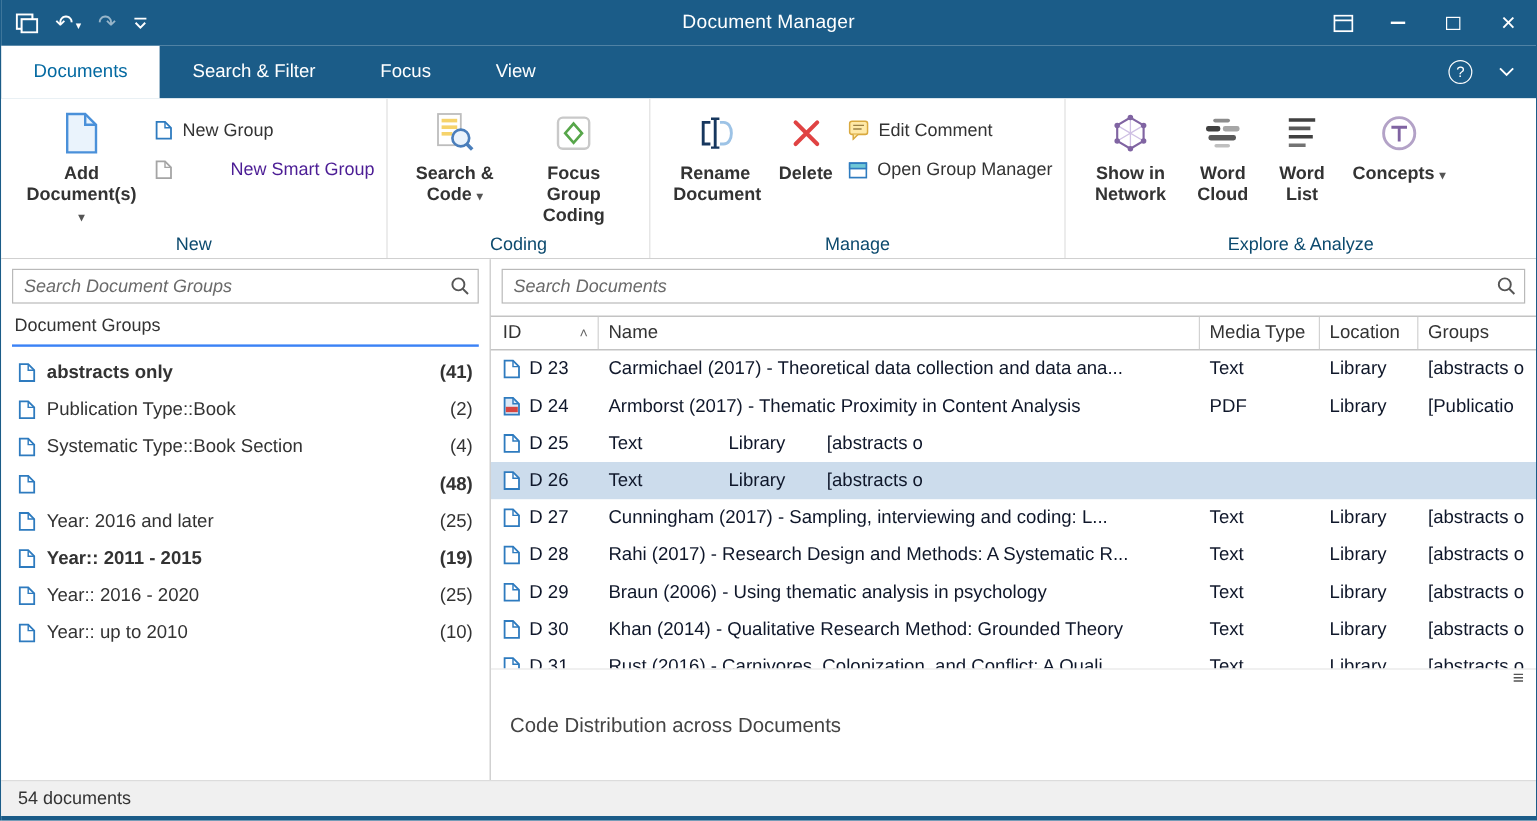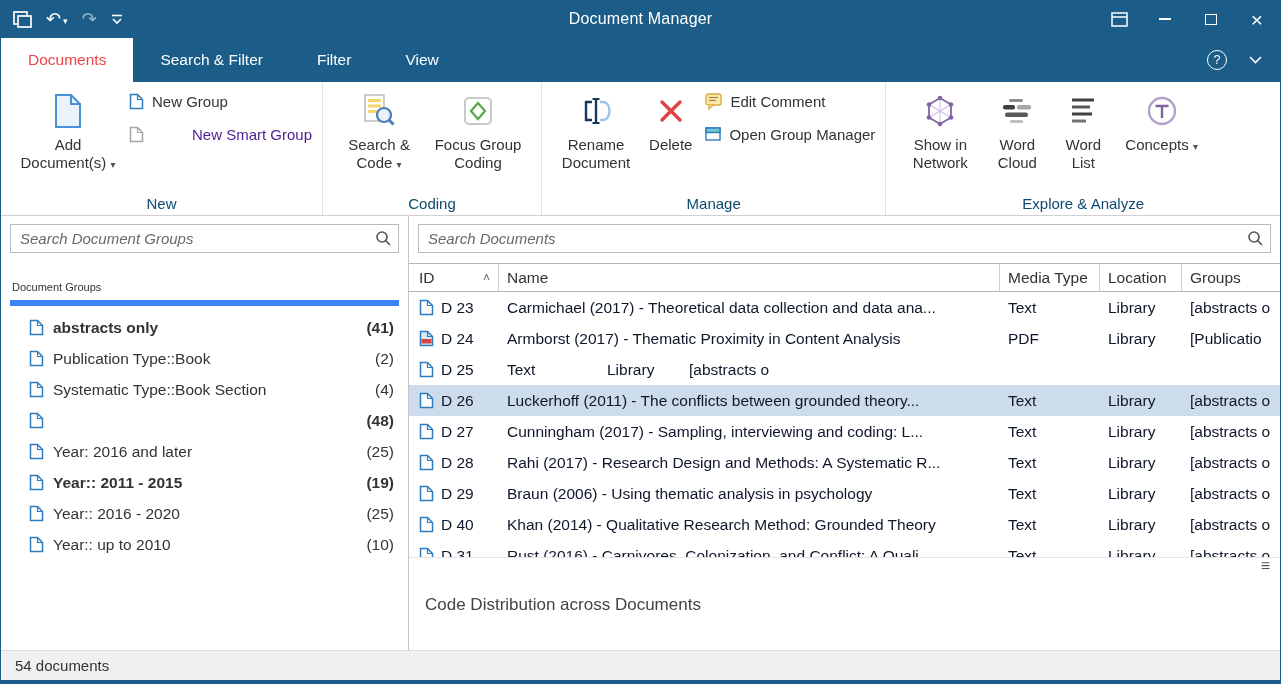--- a/index.html
+++ b/index.html
@@ -17,54 +17,54 @@
   .undo-wrap { display:flex; align-items:flex-end; gap:2px; font-size:18px; line-height:1; }
   .mini-caret { font-size:9px; padding-bottom:2px; }
   .dim { opacity:.55; }
   .min-glyph { width:12px; height:2px; background:#fff; display:inline-block; }
   .max-glyph { width:12px; height:11px; border:1.6px solid #fff; display:inline-block; }
   .close-glyph { font-size:21px; line-height:1; }
 
   
   .tabbar { height:44px; background:#1b5c88; display:flex; align-items:stretch; color:#fff; flex:0 0 auto; }
   .tab { display:flex; align-items:center; padding:0 27px; font-size:15.5px; cursor:default; }
-  .tab.active { background:#fff; color:#ef4444; }
+  .tab.active { background:#fff; color:#0369a1; }
   .tab-right { margin-left:auto; display:flex; align-items:center; gap:22px; padding-right:18px; }
   .help-circle { width:20px; height:20px; border:1.5px solid #fff; border-radius:50%;
                  display:flex; align-items:center; justify-content:center; font-size:12.5px; }
 
   
   .ribbon { height:134px; background:#fff; border-bottom:1px solid #d0d0d0; display:flex; flex:0 0 auto; }
   .rgroup { position:relative; display:flex; align-items:flex-start; padding:6px 10px 24px; border-right:1px solid #e0e0e0; }
   .rgroup:last-child { border-right:none; flex:1; }
   .rgroup-label { position:absolute; bottom:3px; left:0; right:0; text-align:center; font-size:15px; color:#0c4a6e; }
   .rb-big { display:flex; flex-direction:column; align-items:center; gap:6px; padding:4px 9px;
             font-size:15px; color:#333; text-align:center; line-height:1.18; cursor:default; }
   .rb-big .ic { height:38px; display:flex; align-items:center; justify-content:center; }
-  .lbl { display:inline-block; }
+  .lbl { display:inline-block;font-weight:bold; }
   .w92 { max-width:96px; } .w74 { max-width:74px; } .w86 { max-width:88px; } .w64 { max-width:70px; } .w46 { max-width:48px; }
   .caret { font-size:10px; color:#555; }
   .rb-col { display:flex; flex-direction:column; gap:9px; padding-top:5px; padding-left:4px; }
-  .rb-small { display:flex; align-items:flex-start; gap:8px; font-size:15px; color:#333; height:24px; cursor:default; white-space:nowrap; }
+  .rb-small { display:flex; align-items:flex-end; gap:8px; font-size:15px; color:#333; height:24px; cursor:default; white-space:nowrap; }
   .rb-small.disabled { color:#4c1d95;gap:48px; }
 
   
   .content { flex:1; display:flex; min-height:0; background:#fff; }
   .left-pane { width:408px; flex:0 0 408px; border-right:1px solid #c6c6c6; display:flex; flex-direction:column; }
   .right-pane { flex:1; display:flex; flex-direction:column; min-width:0; }
 
   .search-row { margin:8px 9px 6px; position:relative; flex:0 0 auto; }
   .search-input { width:100%; height:29px; border:1px solid #b9b9b9; padding:0 30px 0 9px;
                   font-size:15px; font-family:inherit; color:#333; outline:none; }
   .search-input::placeholder { color:#6a6a6a; font-style:italic; }
   .search-ic { position:absolute; right:8px; top:6px; }
 
-  .groups-header { margin:18px 9px 0; border-bottom:6px solid #3b82f6; padding:4px 2px 7px; font-size:11px; color:#333; flex:0 0 auto; }
+  .groups-header { margin:0 9px 0; border-bottom:2px solid #3b82f6; padding:4px 2px 7px; font-size:15px; color:#333; flex:0 0 auto; }
   .glist { padding-top:6px; }
-  .grow { height:31px; display:flex; align-items:center; padding:0 14px 0 28px; font-size:15.5px; gap:9px; cursor:default; }
+  .grow { height:31px; display:flex; align-items:center; padding:0 14px 0 14px; font-size:15.5px; gap:9px; cursor:default; }
   .grow.bold { font-weight:bold; }
   .gcount { margin-left:auto; }
 
   .table-header { display:flex; height:29px; border-top:1px solid #b5b5b5; border-bottom:1px solid #b5b5b5;
                   align-items:stretch; font-size:15.5px; color:#333; flex:0 0 auto; margin-top:4px; }
   .ch { display:flex; align-items:center; padding:0 8px; border-right:1px solid #d2d2d2; white-space:nowrap; overflow:hidden; }
   .ch-id { width:90px; padding-left:10px; }
   .ch-name { flex:1; min-width:0; }
   .ch-media { width:100px; }
   .ch-loc { width:82px; }
@@ -135,21 +135,21 @@
         </span>
       <span class="tb-btn">
           <span class="close-glyph">×</span>
         </span>
     </div>
   </div>
 
   <div class="tabbar">
     <div class="tab active">Documents</div>
     <div class="tab">Search &amp; Filter</div>
-    <div class="tab">Filter</div>
+    <div class="tab">Focus</div>
     <div class="tab">View</div>
     <div class="tab-right">
       <span class="help-circle">
           <span>?</span>
         </span>
       <span>
         <svg width="13" height="8" viewBox="0 0 13 8">
             <path d="M1 1l5.5 5.5L12 1" fill="none" stroke="#fff" stroke-width="1.6"></path>
           </svg>
       </span>
@@ -495,21 +495,20 @@
         <div class="trow sel">
           <div class="cell c-id">
               <span>
                 <svg width="15" height="17" viewBox="0 0 15 17">
                   <path d="M1.5 1.5h7l5 5v9h-12z" fill="#fff" stroke="#2e7bbf" stroke-width="1.5"></path>
                   <path d="M8.5 1.5v5h5" fill="none" stroke="#2e7bbf" stroke-width="1.2"></path>
                 </svg>
               </span>
               <span>D 26</span>
             </div>
-          <div class="cell c-name">Luckerhoff (2011) - The conflicts between grounded theory...</div>
           <div class="cell c-media">Text</div>
           <div class="cell c-loc">Library</div>
           <div class="cell c-groups">[abstracts o</div>
         </div>
 
         <div class="trow">
           <div class="cell c-id">
               <span>
                 <svg width="15" height="17" viewBox="0 0 15 17">
                   <path d="M1.5 1.5h7l5 5v9h-12z" fill="#fff" stroke="#2e7bbf" stroke-width="1.5"></path>
@@ -557,21 +556,21 @@
         </div>
 
         <div class="trow">
           <div class="cell c-id">
               <span>
                 <svg width="15" height="17" viewBox="0 0 15 17">
                   <path d="M1.5 1.5h7l5 5v9h-12z" fill="#fff" stroke="#2e7bbf" stroke-width="1.5"></path>
                   <path d="M8.5 1.5v5h5" fill="none" stroke="#2e7bbf" stroke-width="1.2"></path>
                 </svg>
               </span>
-              <span>D 40</span>
+              <span>D 30</span>
             </div>
           <div class="cell c-name">Khan (2014) - Qualitative Research Method: Grounded Theory</div>
           <div class="cell c-media">Text</div>
           <div class="cell c-loc">Library</div>
           <div class="cell c-groups">[abstracts o</div>
         </div>
 
         <div class="trow">
           <div class="cell c-id">
               <span>

